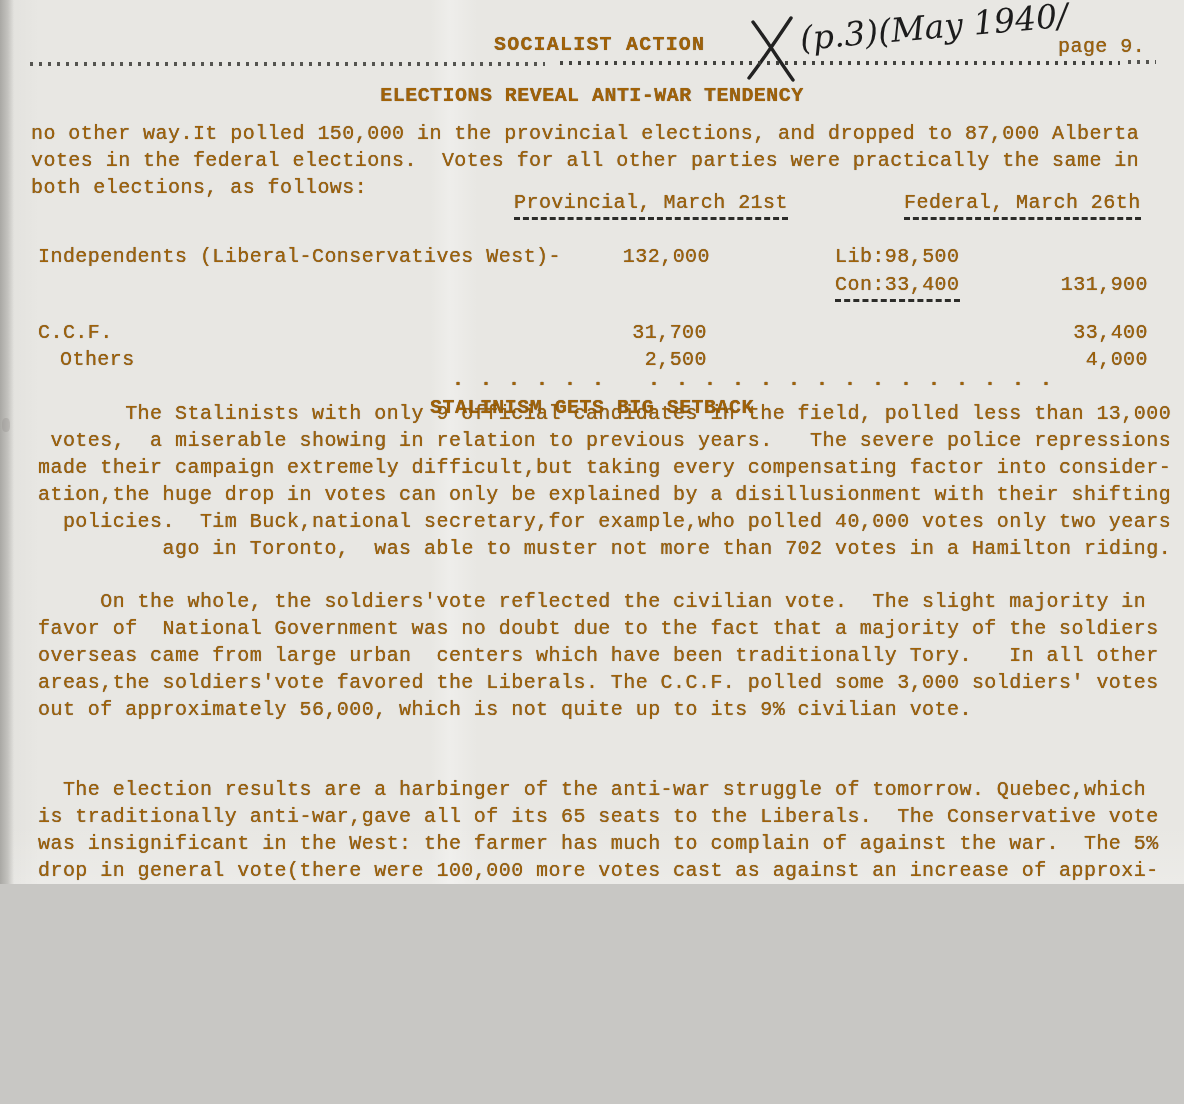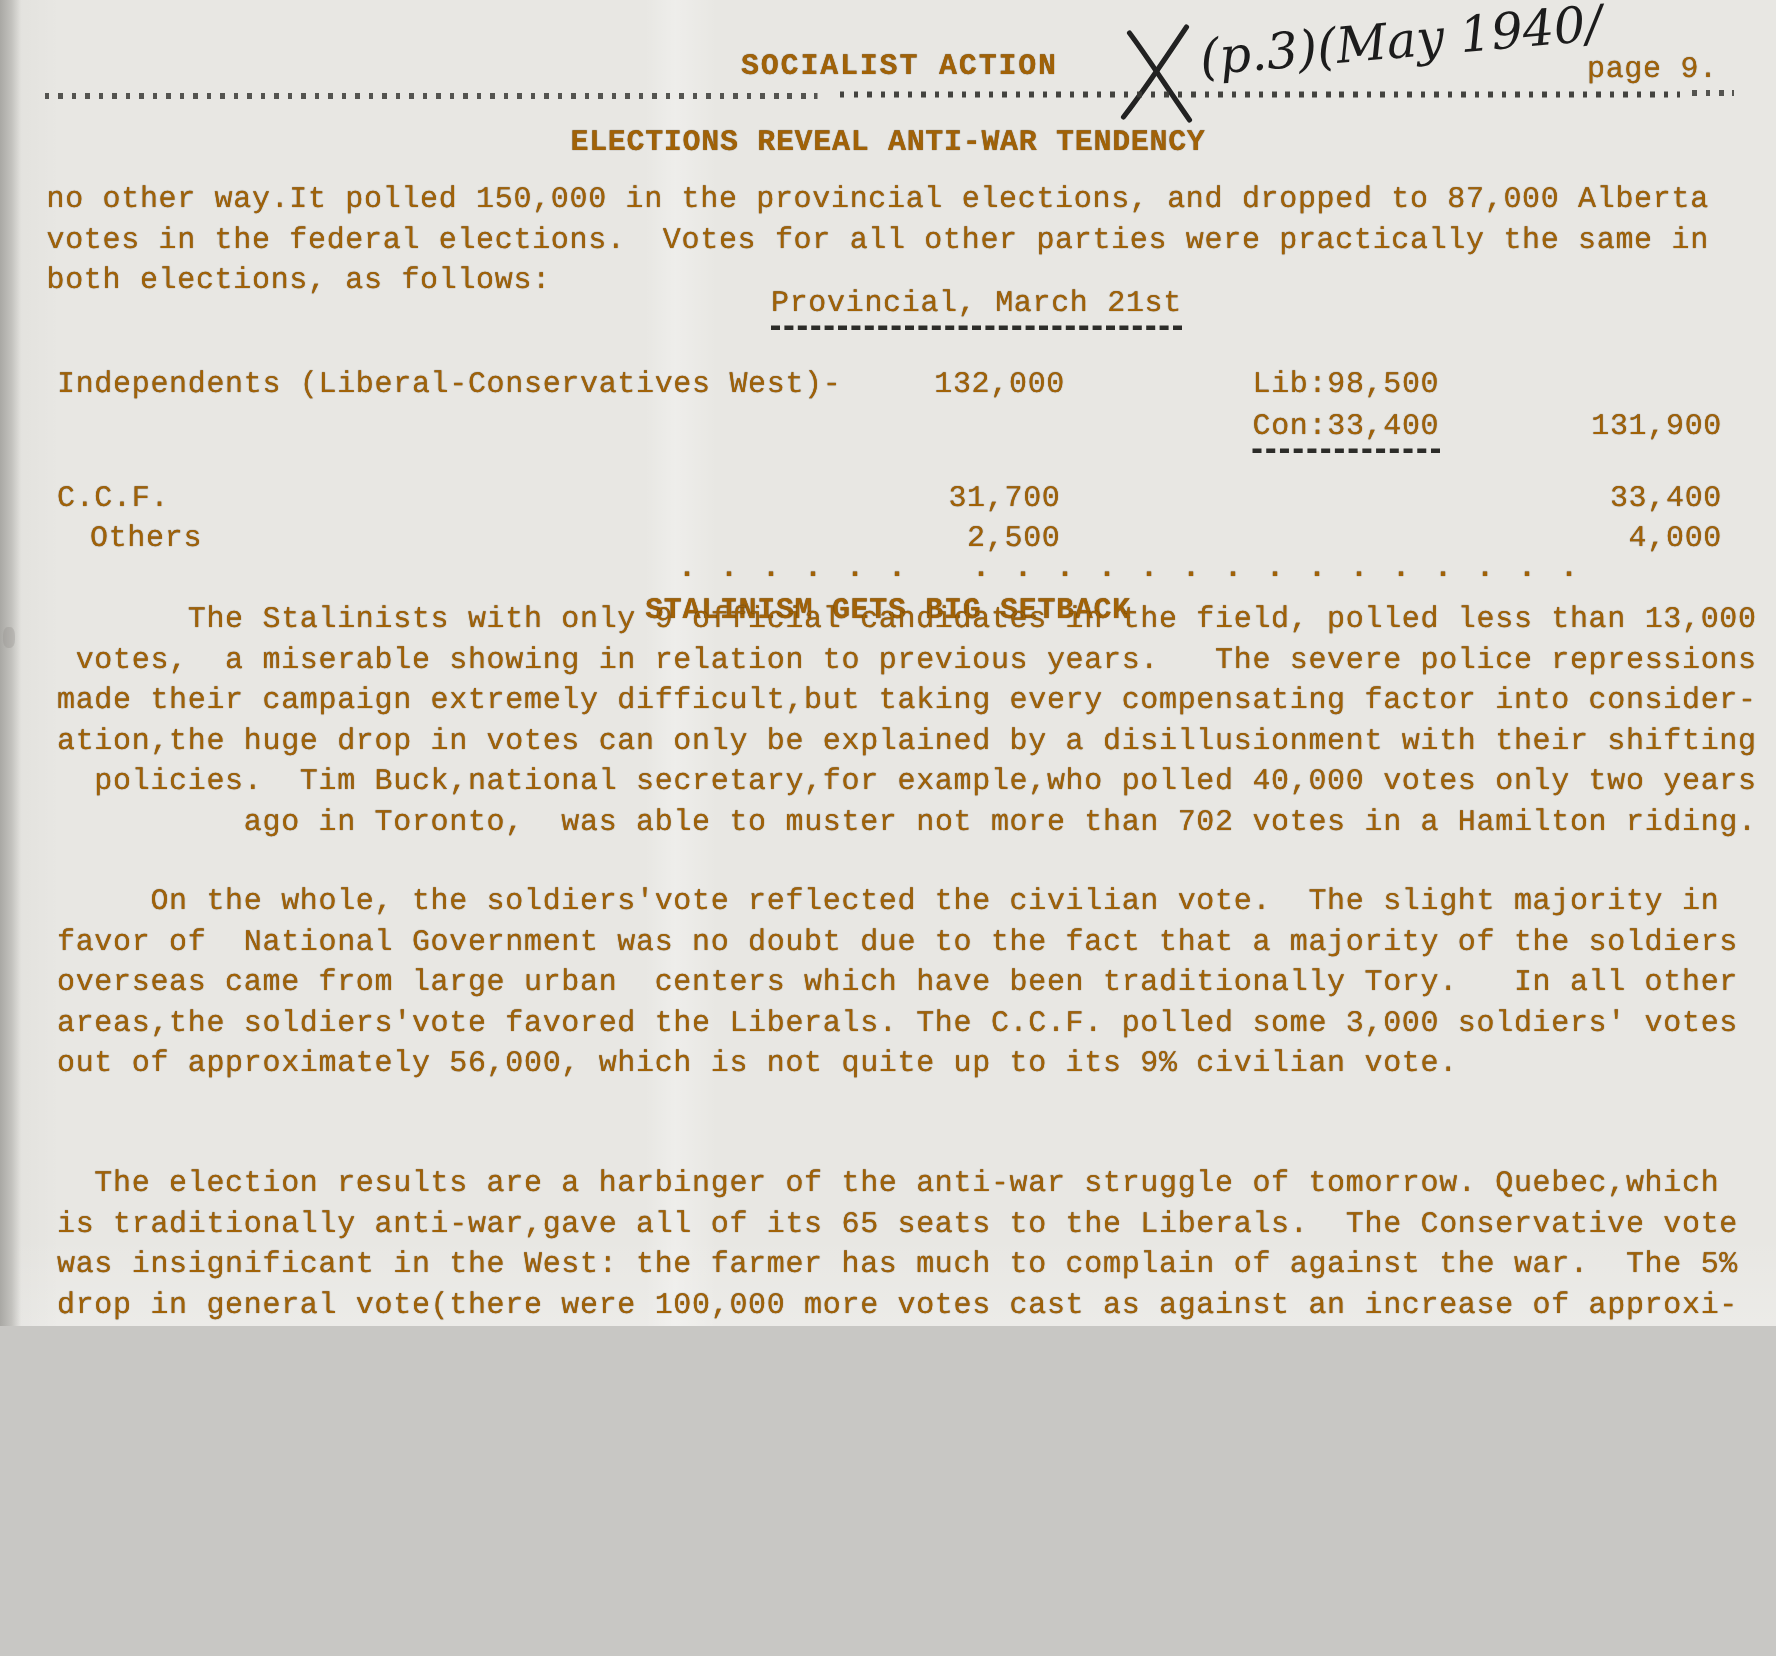--- a/index.html
+++ b/index.html
@@ -78,20 +78,21 @@
   <div class="dotline" style="left:560px;top:61px;width:560px;opacity:.95;"></div>
   <div class="dotline" style="left:1128px;top:60px;width:28px;"></div>
 
   <div class="t bold center" style="top:82px;">ELECTIONS REVEAL ANTI-WAR TENDENCY</div>
 
   <div class="t" style="left:31px;top:104px;margin-top:16px;">no other way.It polled 150,000 in the provincial elections, and dropped to 87,000 Alberta
 votes in the federal elections.  Votes for all other parties were practically the same in
 both elections, as follows:</div>
 
   <div class="t" style="left:514px;top:189px;"><span class="dashed-u">Provincial, March 21st</span></div>
+  <div class="t" style="left:904px;top:189px;"><span class="dashed-u">Federal, March 26th</span></div>
 
   <div class="t" style="left:38px;top:243px;">Independents (Liberal-Conservatives West)-</div>
   <div class="t rightcol" style="right:474px;top:243px;">132,000</div>
   <div class="t" style="left:835px;top:243px;">Lib:98,500</div>
   <div class="t" style="left:835px;top:271px;"><span class="dashed-u">Con:33,400</span></div>
   <div class="t rightcol" style="right:36px;top:271px;">131,900</div>
 
   <div class="t" style="left:38px;top:319px;">C.C.F.</div>
   <div class="t rightcol" style="right:477px;top:319px;">31,700</div>
   <div class="t rightcol" style="right:36px;top:319px;text-align:right;">33,400</div>

